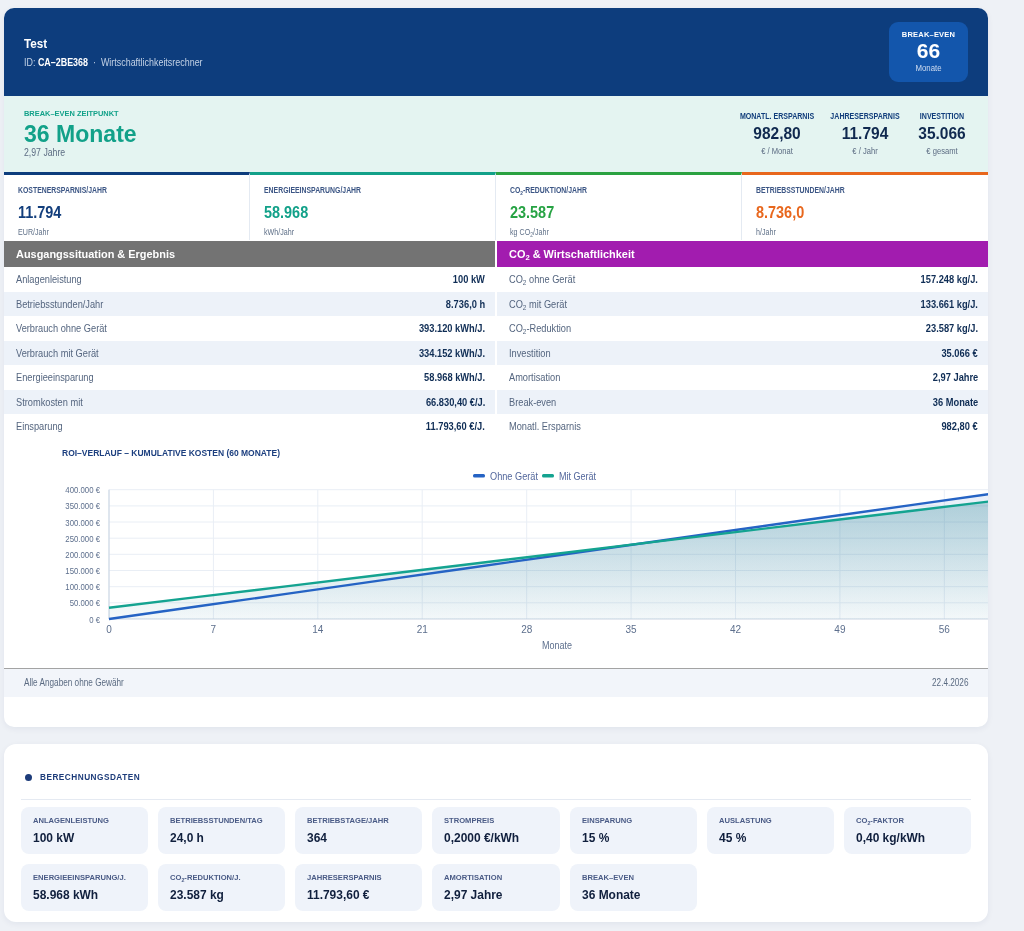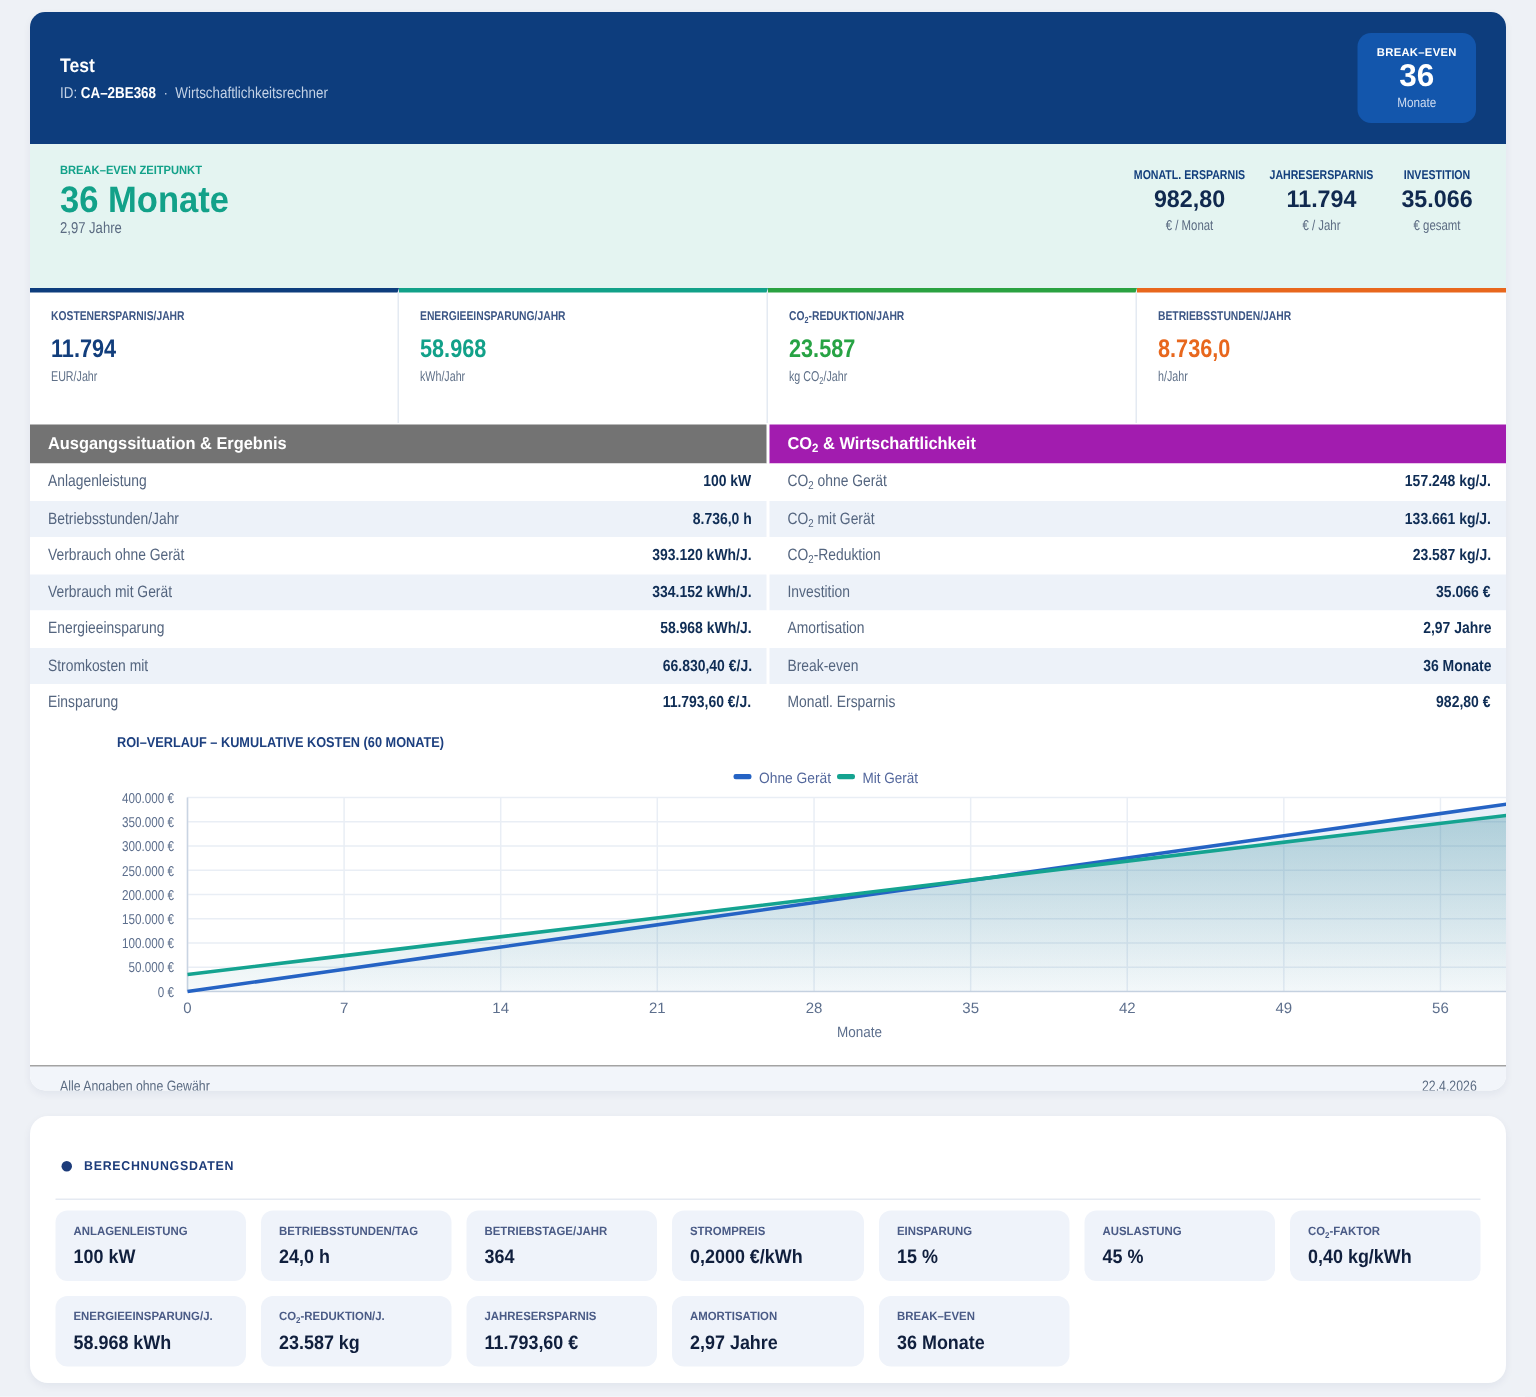--- a/index.html
+++ b/index.html
@@ -1,48 +1,48 @@
 <!DOCTYPE html>
 <html lang="de"><head>
 <meta charset="utf-8">
 <title>Wirtschaftlichkeitsrechner</title>
 <style>
 * { margin:0; padding:0; box-sizing:border-box; }
 html,body { width:1024px; height:931px; background:#eef1f6; font-family:"Liberation Sans", sans-serif; }
-.card { position:absolute; left:20px; width:984px; background:#fff; border-radius:10px; box-shadow:0 2px 6px rgba(20,40,80,0.06); }
+.card { position:absolute; left:4px; width:984px; background:#fff; border-radius:10px; box-shadow:0 2px 6px rgba(20,40,80,0.06); }
 #main { top:8px; height:719px; overflow:hidden; }
 #bottom { top:744px; height:178px; border-radius:12px; padding:0 17px; }
 
 
 .hdr { height:88px; background:#0d3d7d; position:relative; }
 .hdr .title { position:absolute; left:20px; top:28px; font-size:13px; font-weight:bold; color:#fff; transform:scaleX(.9); transform-origin:left center; }
 .hdr .sub { position:absolute; left:20px; top:48px; font-size:10.5px; color:#c3d2e6; transform:scaleX(.85); transform-origin:left center; }
 .hdr .sub b { color:#fff; }
 .badge { position:absolute; right:20px; top:14px; width:79px; height:60px; background:#1356ac; border-radius:9px; text-align:center; color:#fff; padding-top:8px; }
 .badge .l1 { font-size:7.5px; font-weight:bold; letter-spacing:0.2px; }
 .badge .l2 { font-size:21px; font-weight:bold; line-height:24px; }
 .badge .l3 { font-size:9px; color:#cfdcf0; transform:scaleX(.87); }
 
 
-.mint { height:96px; background:#e4f4f1; position:relative; }
+.mint { height:76px; background:#e4f4f1; position:relative; }
 .mint .lab { font-size:8px; font-weight:bold; color:#12a189; transform:scaleX(.93); transform-origin:left center; }
 .mint .big { font-size:24.5px; font-weight:bold; color:#12a189; transform:scaleX(.94); transform-origin:left center; }
 .mint .yrs { font-size:10.5px; color:#5b6b82; transform:scaleX(.83); transform-origin:left center; }
 .mlab { position:absolute; left:20px; top:13px; }
 .mbig { position:absolute; left:20px; top:24px; }
 .myrs { position:absolute; left:20px; top:50px; }
 .stats { position:absolute; left:0; top:0; width:100%; height:100%; }
 .stat { position:absolute; top:15px; width:120px; text-align:center; }
 .s1 { left:713px; } .s2 { left:801px; } .s3 { left:878px; }
 .stat .a { font-size:8.5px; font-weight:bold; color:#123e7c; transform:scaleX(.83); transform-origin:center; white-space:nowrap; }
 .stat .b { font-size:16px; font-weight:bold; color:#10294f; margin-top:4px; transform:scaleX(.97); transform-origin:center; white-space:nowrap; }
 .stat .c { font-size:9.5px; color:#5b6b82; margin-top:2px; transform:scaleX(.8); transform-origin:center; white-space:nowrap; }
 
 
-.kpis { display:grid; grid-template-columns:1fr 1fr 1fr 1fr; height:90px; }
+.kpis { display:grid; grid-template-columns:1fr 1fr 1fr 1fr; height:68px; }
 .kpi { border-top:3px solid #000; background:#fff; padding:10px 0 0 14px; border-right:1px solid #e4eaf2; }
 .kpi:last-child { border-right:none; }
 .kpi .a { font-size:8.5px; font-weight:bold; color:#3c5685; transform:scaleX(.81); transform-origin:left center; }
 .kpi .b { font-size:17px; font-weight:bold; margin-top:8px; transform:scaleX(.85); transform-origin:left center; }
 .kpi .c { font-size:9.5px; color:#5f7088; margin-top:3px; transform:scaleX(.75); transform-origin:left center; }
 
 
 .tables { display:flex; gap:2px; margin-top:1px; }
 .tbl { width:491px; }
 .tbl .th { height:26px; line-height:26px; padding-left:12px; color:#fff; font-size:11.5px; font-weight:bold; }
@@ -72,21 +72,21 @@
 .tile .b { font-size:13px; font-weight:bold; color:#101f3d; margin-top:5px; white-space:nowrap; transform:scaleX(.92); transform-origin:left center; }
 </style>
 </head>
 <body>
 <div class="card" id="main">
   <div class="hdr">
     <div class="title">Test</div>
     <div class="sub">ID: <b>CA–2BE368</b>&nbsp; · &nbsp;Wirtschaftlichkeitsrechner</div>
     <div class="badge">
       <div class="l1">BREAK–EVEN</div>
-      <div class="l2">36</div>
+      <div class="l2">66</div>
       <div class="l3">Monate</div>
     </div>
   </div>
   <div class="mint">
     <div class="lab mlab">BREAK–EVEN ZEITPUNKT</div>
     <div class="big mbig">36 Monate</div>
     <div class="yrs myrs">2,97 Jahre</div>
     <div class="stats">
       <div class="stat s1">
           <div class="a">MONATL. ERSPARNIS</div>

